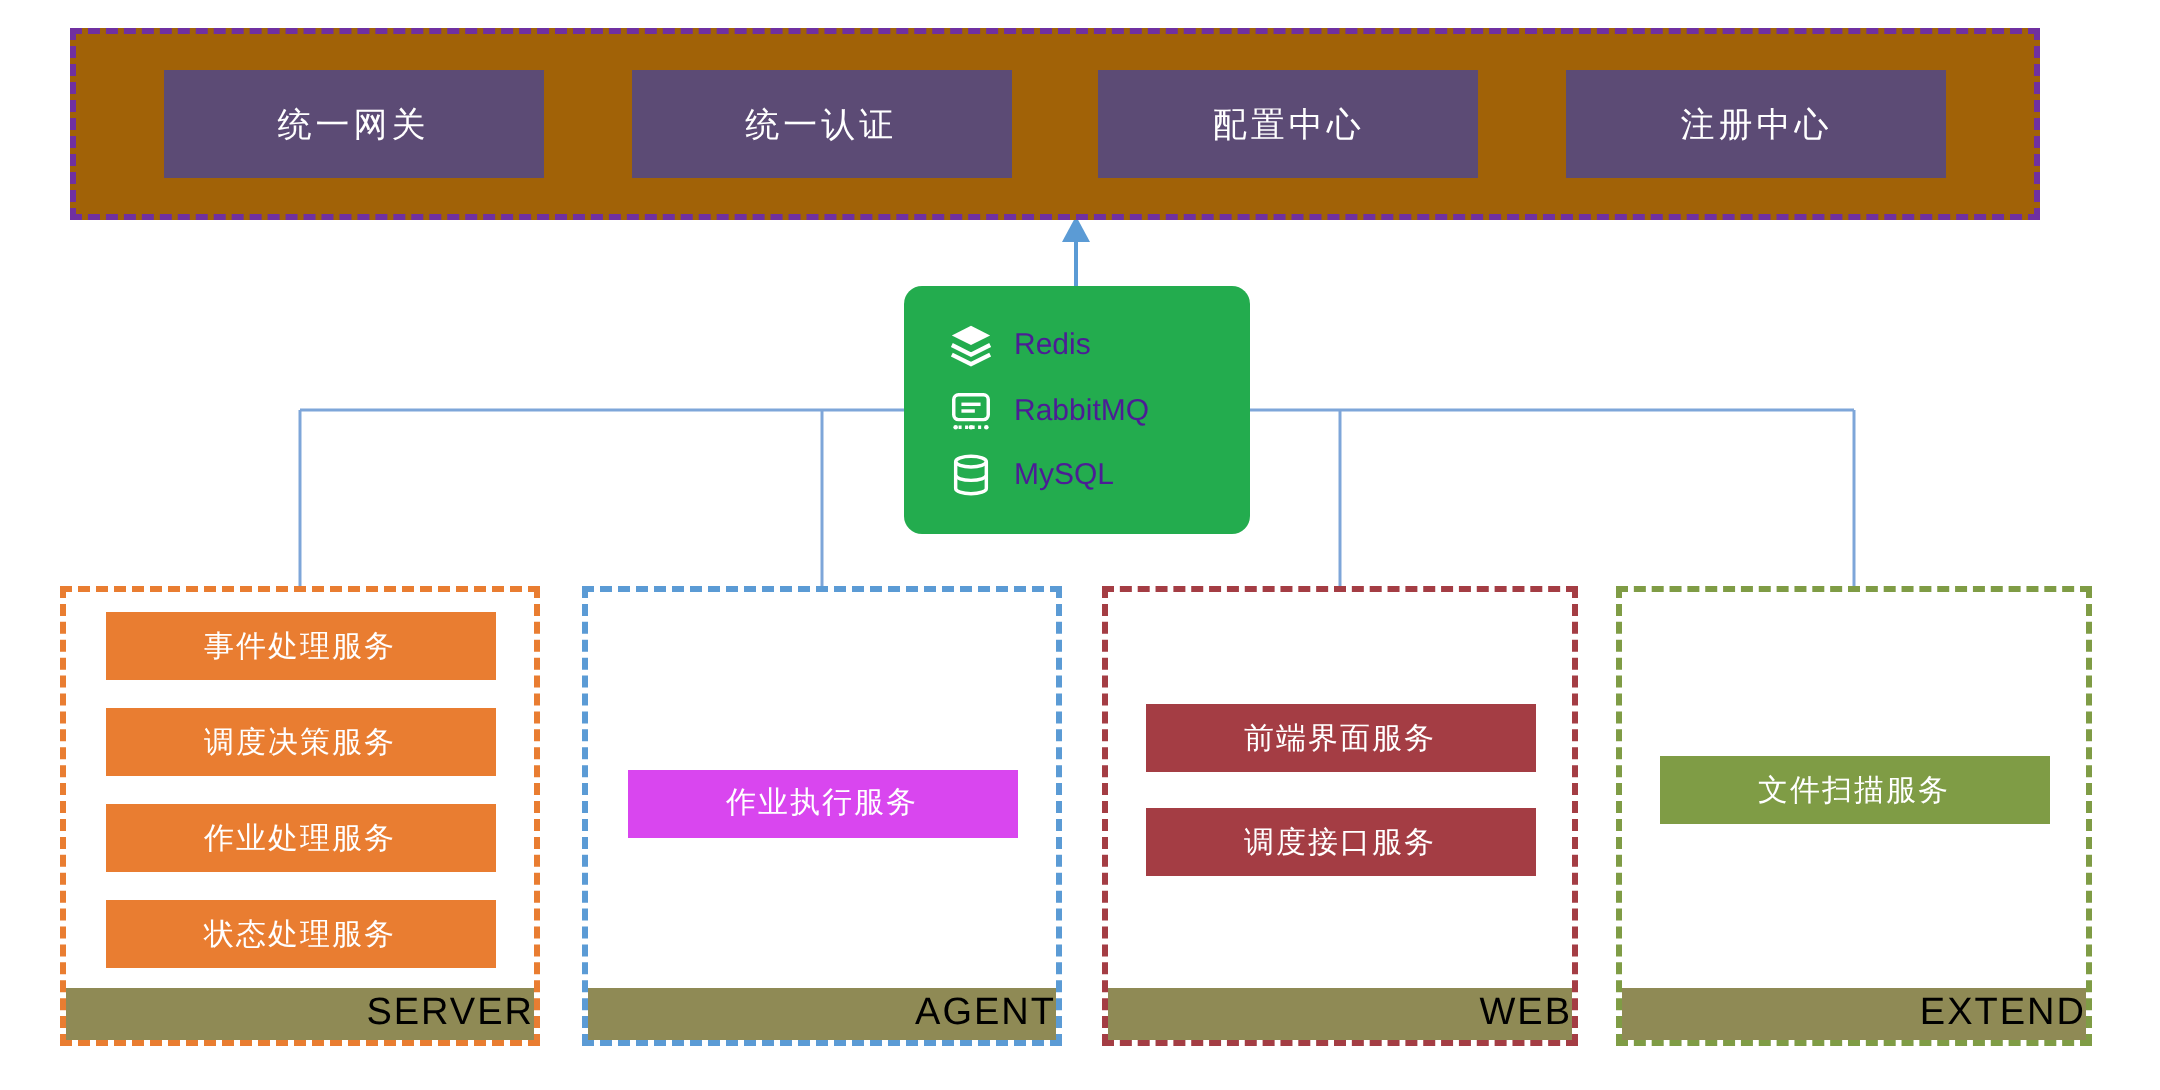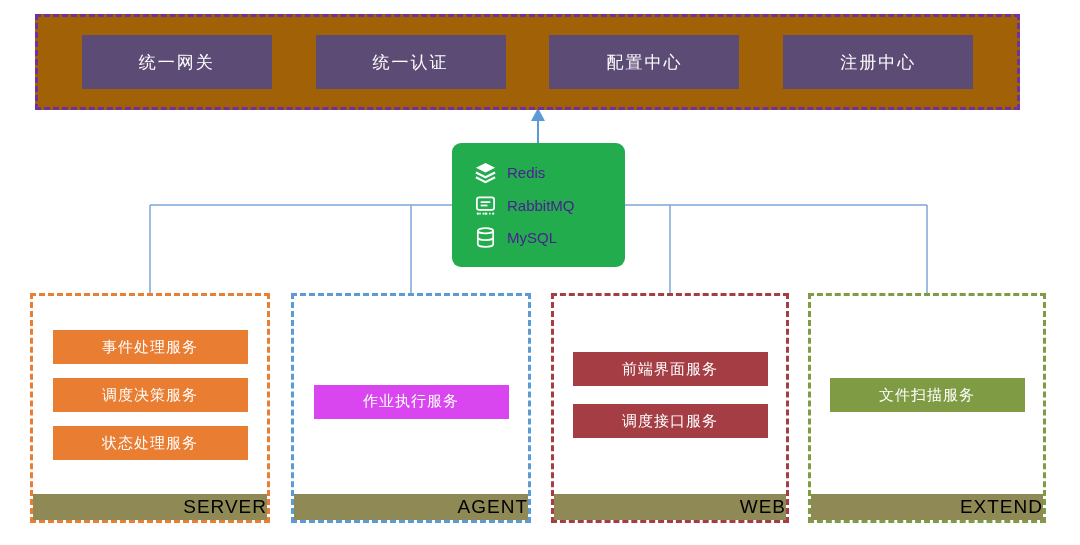--- a/index.html
+++ b/index.html
@@ -131,20 +131,23 @@
 
   <div class="group server">
     <div class="group-content">
       <div class="service-box">
         <span>事件处理服务</span>
       </div>
       <div class="service-box">
         <span>调度决策服务</span>
       </div>
       <div class="service-box">
+        <span>作业处理服务</span>
+      </div>
+      <div class="service-box">
         <span>状态处理服务</span>
       </div>
     </div>
     <div class="group-bar">
       <span>SERVER</span>
     </div>
   </div>
 
   <div class="group agent">
     <div class="group-content">

